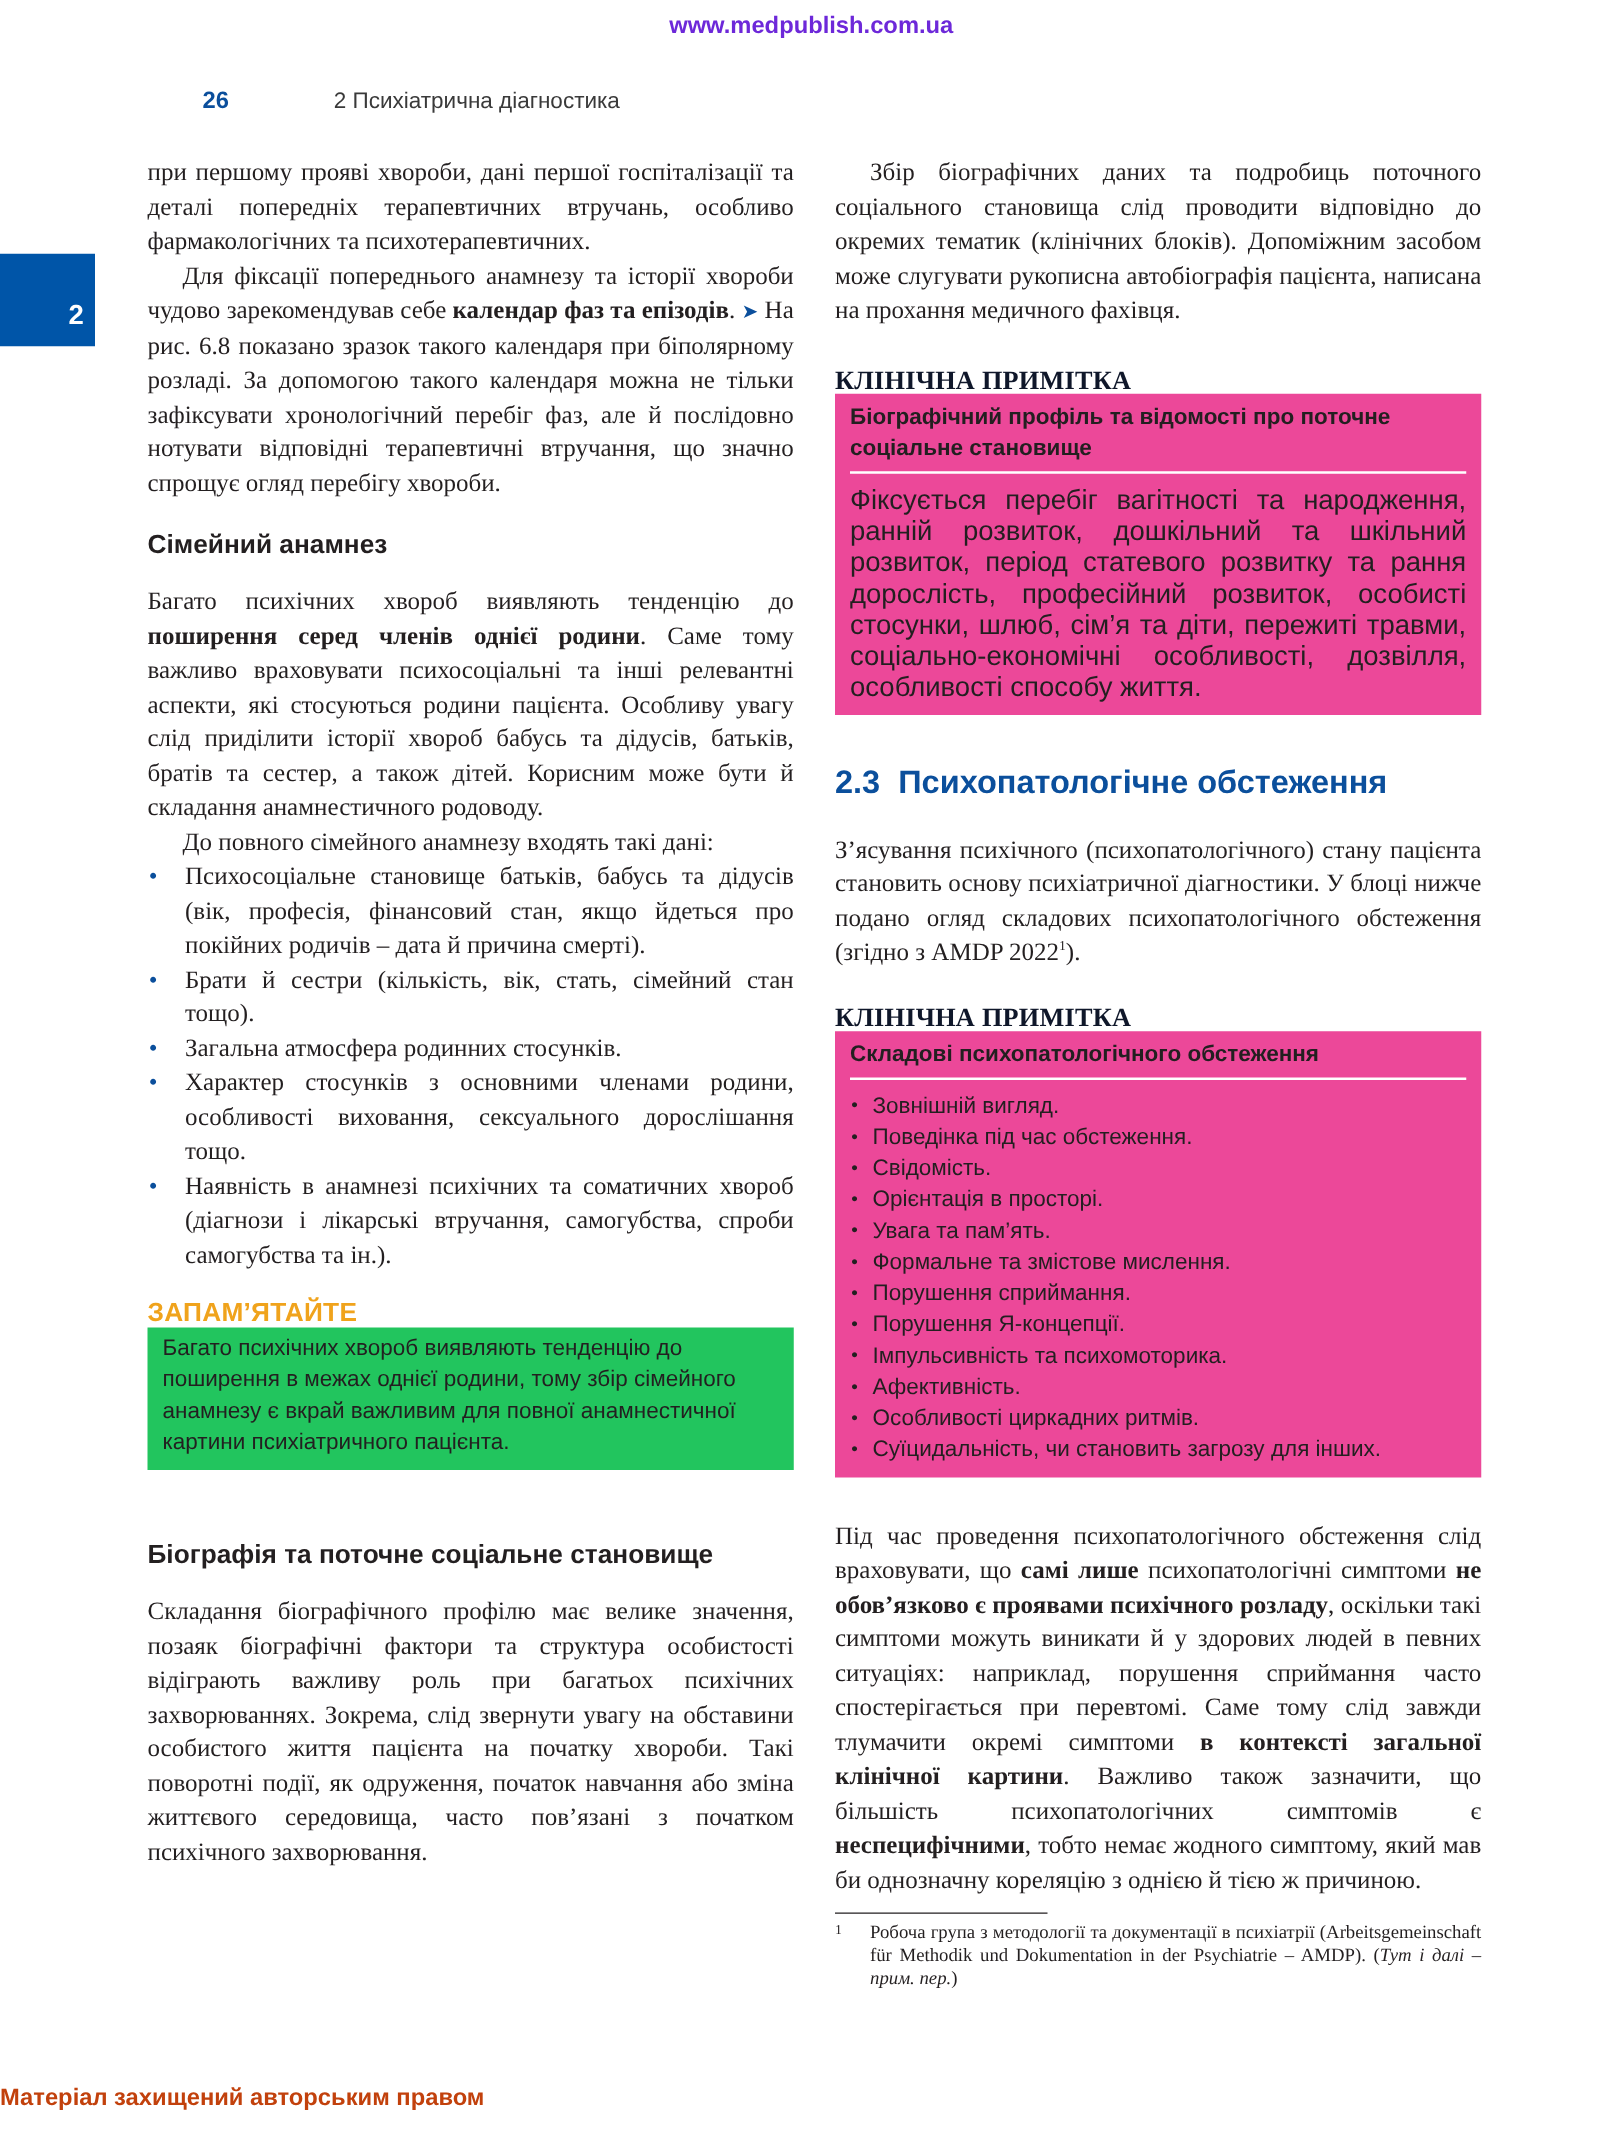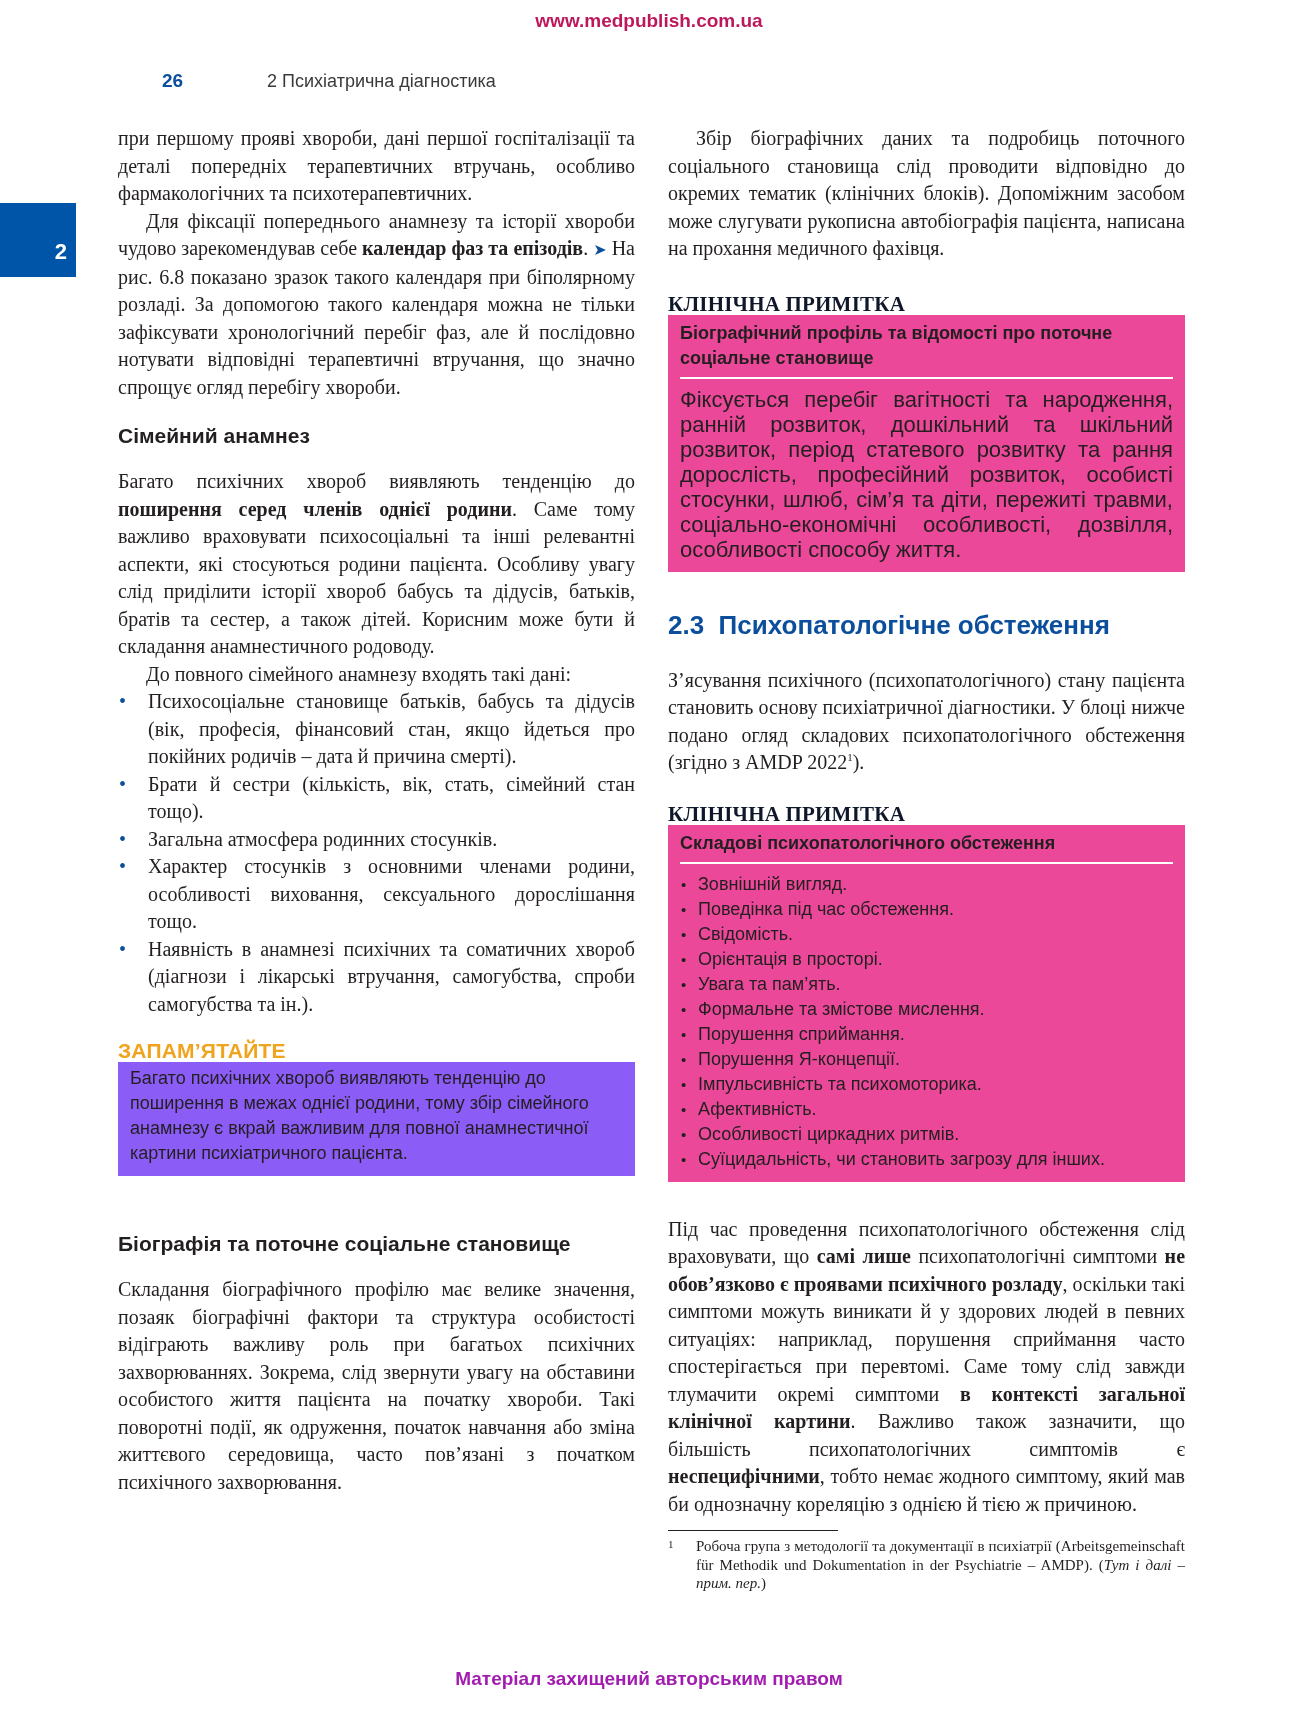--- a/index.html
+++ b/index.html
@@ -1,21 +1,21 @@
 <!DOCTYPE html>
 <html><head>
 <meta charset="utf-8">
 <style>
   html, body { margin: 0; padding: 0; background: #ffffff; }
   body { width: 1298px; height: 1711px; position: relative; overflow: hidden; color: #231f20; }
 
   .watermark-top { position: absolute; top: 10px; left: 0; width: 1298px; text-align: center;
-    font-family: "Liberation Sans", sans-serif; font-weight: bold; font-size: 19px; color: #be185d; }
-  .watermark-bottom { position: absolute; top: 1668px; left: 0; width: 1298px; text-align: center;
-    font-family: "Liberation Sans", sans-serif; font-weight: bold; font-size: 19px; color: #a21caf; }
+    font-family: "Liberation Sans", sans-serif; font-weight: bold; font-size: 19px; color: #6d28d9; }
+  .watermark-bottom { position: absolute; top: 1668px; left: 0; width: 1298px; 
+    font-family: "Liberation Sans", sans-serif; font-weight: bold; font-size: 19px; color: #c2410c; }
 
   .running-head { position: absolute; top: 70px; left: 118px; font-family: "Liberation Sans", sans-serif; font-size: 18px; margin-left: 44px; }
   .page-number { color: #0b4f9c; font-weight: bold; display: inline-block; width: 100px; font-size: 19px; }
   .chapter-title { color: #3a3a3a; }
 
   .chapter-tab { position: absolute; left: 0; top: 203px; width: 76px; height: 74px; background: #0055a8;
     color: #ffffff; font-family: "Liberation Sans", sans-serif; font-weight: bold; font-size: 22px;
     display: flex; align-items: flex-end; justify-content: flex-end; padding: 0 9px 12px 0; box-sizing: border-box; }
 
   .col { position: absolute; top: 125px; width: 517px; }
@@ -37,21 +37,21 @@
   .box-label.red { color: #0f172a; font-family: Liberation Serif, serif; }
   .box-label.orange { color: #f0a31c; }
 
   .note-box { background: #ec4899; padding: 6px 12px 10px 12px; font-family: "Liberation Sans", sans-serif; }
   .note-title { font-weight: bold; font-size: 18px; line-height: 25px; color: #231f20; padding-bottom: 6px; border-bottom: 2px solid #ffffff; margin-bottom: 8px; }
   .note-text { font-size: 22px; line-height: 25px; text-align: justify; color: #231f20; }
   ul.note-list { list-style: none; margin: 0; padding: 0; }
   ul.note-list li { position: relative; padding-left: 18px; font-size: 18px; line-height: 25px; color: #231f20; }
   ul.note-list li::before { content: "•"; position: absolute; left: 1px; top: 0; font-size: 15px; }
 
-  .remember-box { background: #8b5cf6; padding: 4px 12px 10px 12px; font-family: "Liberation Sans", sans-serif; font-size: 18px; line-height: 25px; color: #231f20; }
+  .remember-box { background: #22c55e; padding: 4px 12px 10px 12px; font-family: "Liberation Sans", sans-serif; font-size: 18px; line-height: 25px; color: #231f20; }
 
   .arrow-ref { color: #0b4f9c; font-size: 16px; }
   sup.fnref { font-size: 11px; vertical-align: super; line-height: 0; }
 
   .footnote-rule { width: 170px; height: 0; border-top: 1px solid #231f20; margin: 12px 0 6px 0; }
   .footnote { position: relative; padding-left: 28px; font-family: "Liberation Serif", serif; font-size: 15px; line-height: 18.5px; text-align: justify; }
   .footnote-num { position: absolute; left: 0; top: -2px; font-size: 11px; }
 </style>
 </head>
 <body>

